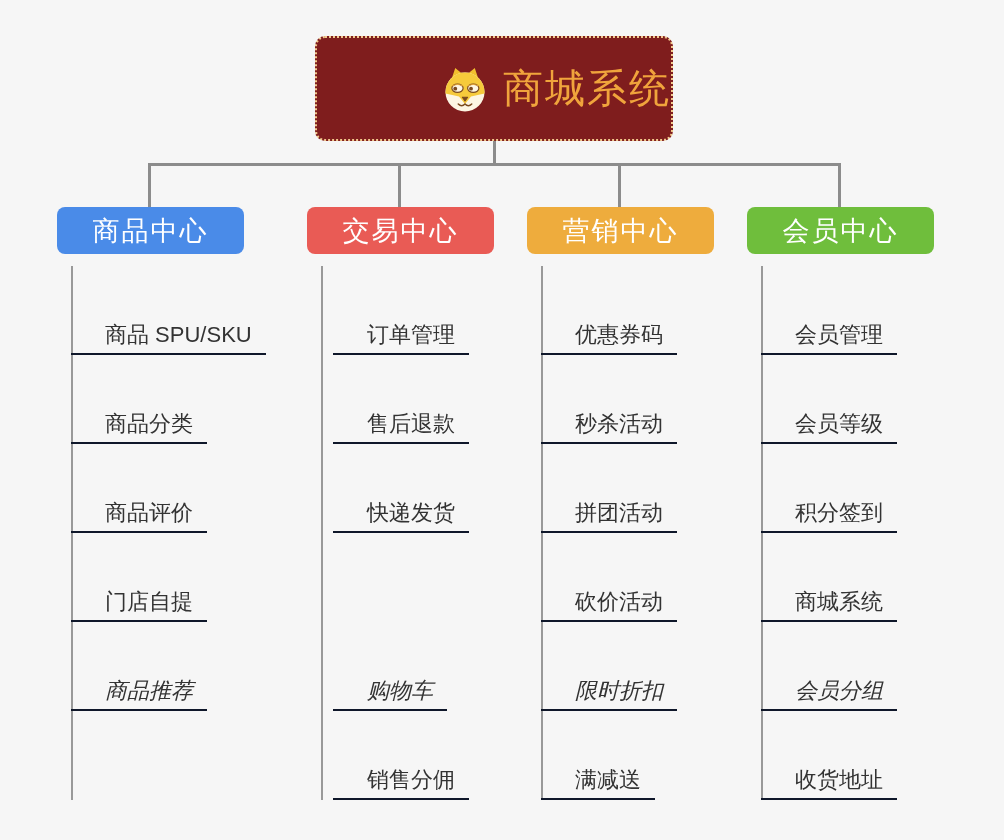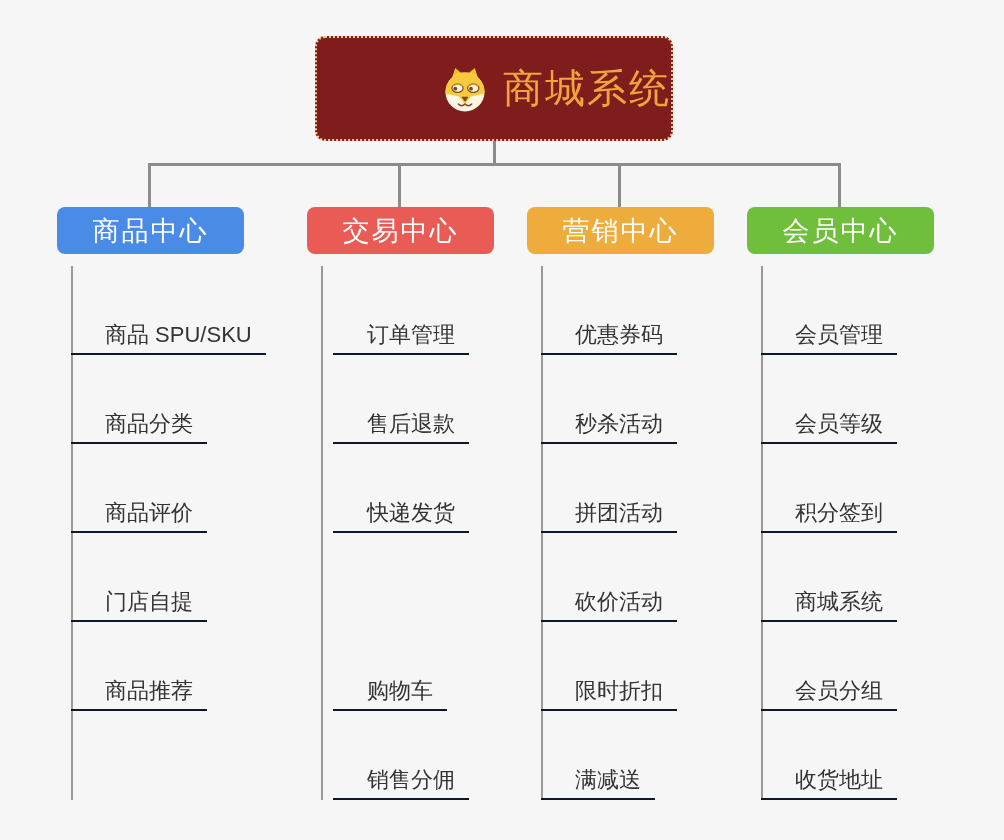--- a/index.html
+++ b/index.html
@@ -92,21 +92,21 @@
     cursor: pointer;
   }
   .lcol-0 { left: 71px; }
   .lcol-1 { left: 333px; }
   .lcol-2 { left: 541px; }
   .lcol-3 { left: 761px; }
   .lrow-0 { top: 320px; }
   .lrow-1 { top: 409px; }
   .lrow-2 { top: 498px; }
   .lrow-3 { top: 587px; }
-  .lrow-4 { top: 676px; }
+  .lrow-4 { top: 676px; font-style: italic; }
   .lrow-5 { top: 765px; }
 </style>
 </head>
 <body>
 
 <div class="canvas">
 
   <div class="root-node">
     <span class="root-icon">
       <svg viewBox="0 0 64 64" width="48" height="48">

